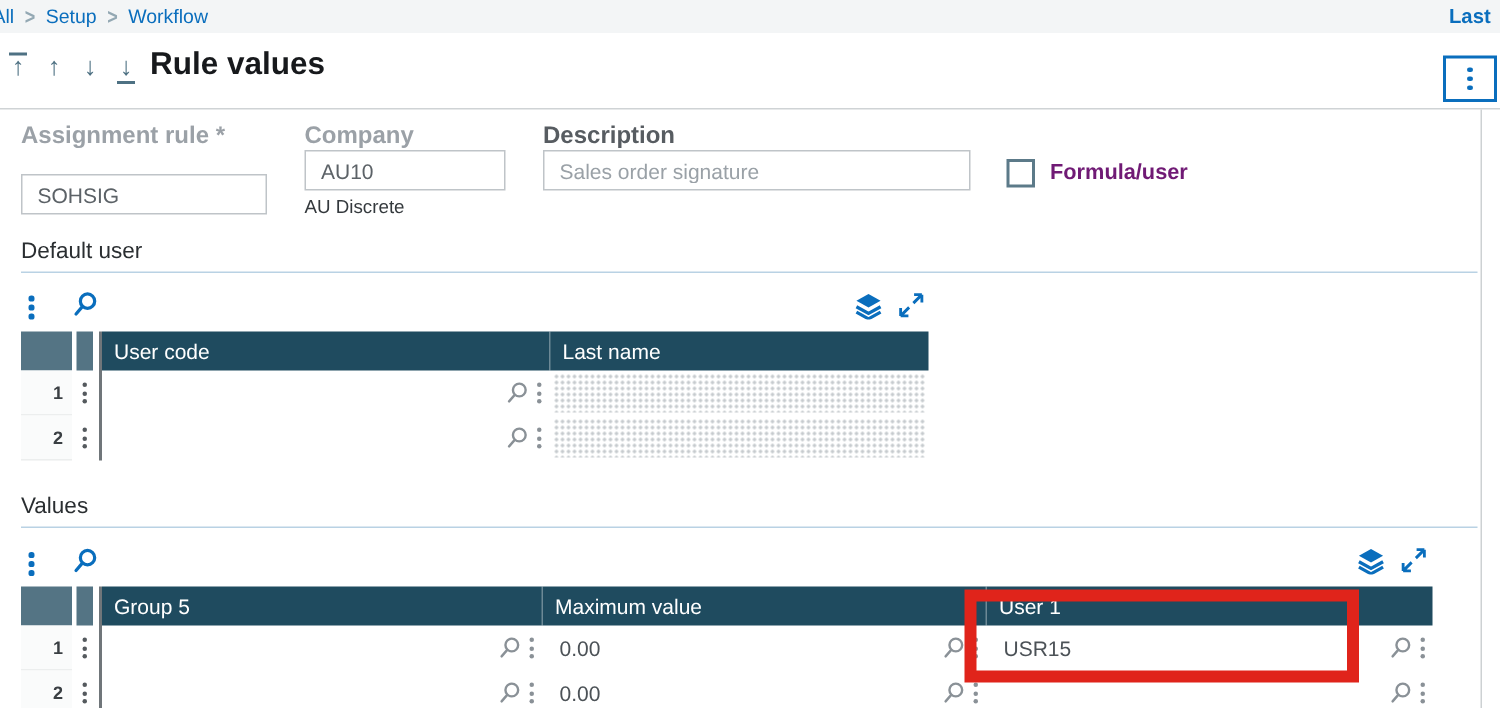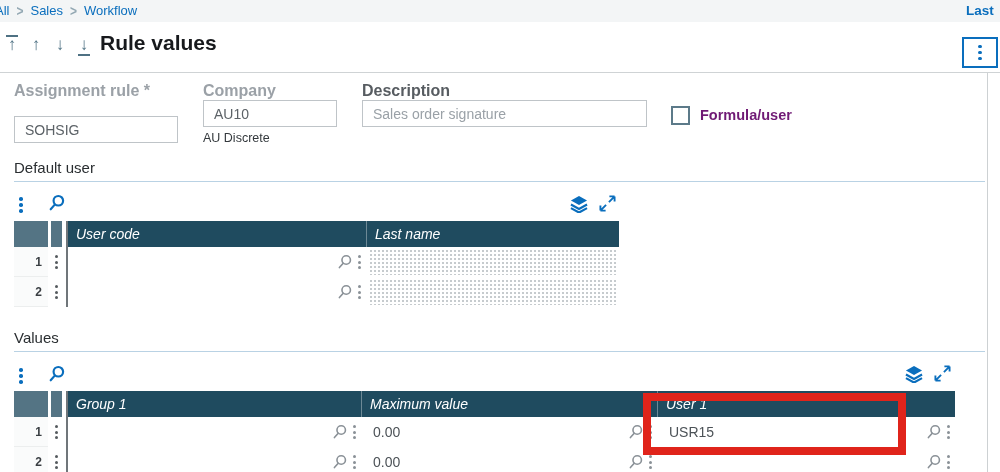--- a/index.html
+++ b/index.html
@@ -49,21 +49,21 @@
   .icon-blue { color:#0a6ebd; cursor:pointer; }
 
   
   .grid { position:absolute; }
   .grid-head { display:flex; height:26px; }
   .corner { background:#547484; }
   .corner.c1 { width:34px; margin-right:3px; }
   .corner.c2 { width:11px; margin-right:6px; }
   .headmain { background:#1f4b5f; display:flex; height:26px; }
   .hcell { color:#fff; font-size:14px; display:flex; align-items:center; padding-left:8px;
-           border-left:1px solid rgba(255,255,255,0.35); cursor:pointer;font-style:italic; }
+           border-left:1px solid rgba(255,255,255,0.35); cursor:pointer; }
   .hcell:first-child { border-left:none; }
   .grid-row { display:flex; height:30px; }
   .numcell { width:34px; margin-right:3px; display:flex; align-items:center; justify-content:flex-end;
              padding-right:6px; font-size:12px; font-weight:bold; color:#3a3f43; background:#fafbfb;
              border-bottom:1px solid #eceeee; cursor:pointer; }
   .rowkebab { width:11px; margin-right:6px; display:flex; align-items:center; justify-content:center; cursor:pointer; }
   .bodycells { display:flex; }
   .cell { display:flex; align-items:center; position:relative; }
   .cell .celltext { font-size:14px; color:#4c5257; padding-left:12px; }
   .cellicons { position:absolute; right:5px; top:0; bottom:0; display:flex; align-items:center; gap:5px; }
@@ -81,21 +81,21 @@
 </style>
 </head>
 <body>
 
 <div class="screen">
 
   <div class="crumbbar">
     <div class="crumbs">
       <span class="crumb">All</span>
       <span class="crumb-sep">&gt;</span>
-      <span class="crumb">Sales</span>
+      <span class="crumb">Setup</span>
       <span class="crumb-sep">&gt;</span>
       <span class="crumb">Workflow</span>
     </div>
     <span class="toprightlabel">Last</span>
   </div>
 
   <div class="navarrows">
     <span class="navarrow first">↑</span>
     <span class="navarrow">↑</span>
     <span class="navarrow">↓</span>
@@ -260,21 +260,21 @@
         <path d="M7.5 10.5 L1.5 16.5 M1.5 16.5 h5.5 M1.5 16.5 v-5.5" fill="none" stroke="currentColor" stroke-width="2"></path>
       </svg>
   </div>
 
   <div class="grid" style="left:14px; top:391px; width:941px;">
     <div class="frozen-divider" style="height:86px;"></div>
     <div class="grid-head">
       <div class="corner c1"></div>
       <div class="corner c2"></div>
       <div class="headmain" style="width:887px;">
-        <div class="hcell" style="width:293px;">Group 1</div>
+        <div class="hcell" style="width:293px;">Group 5</div>
         <div class="hcell" style="width:296px;">Maximum value</div>
         <div class="hcell" style="width:298px;">User 1</div>
       </div>
     </div>
 
     <div class="grid-row">
       <div class="numcell">1</div>
       <div class="rowkebab">
           <span class="dots gray">
             <i></i>

